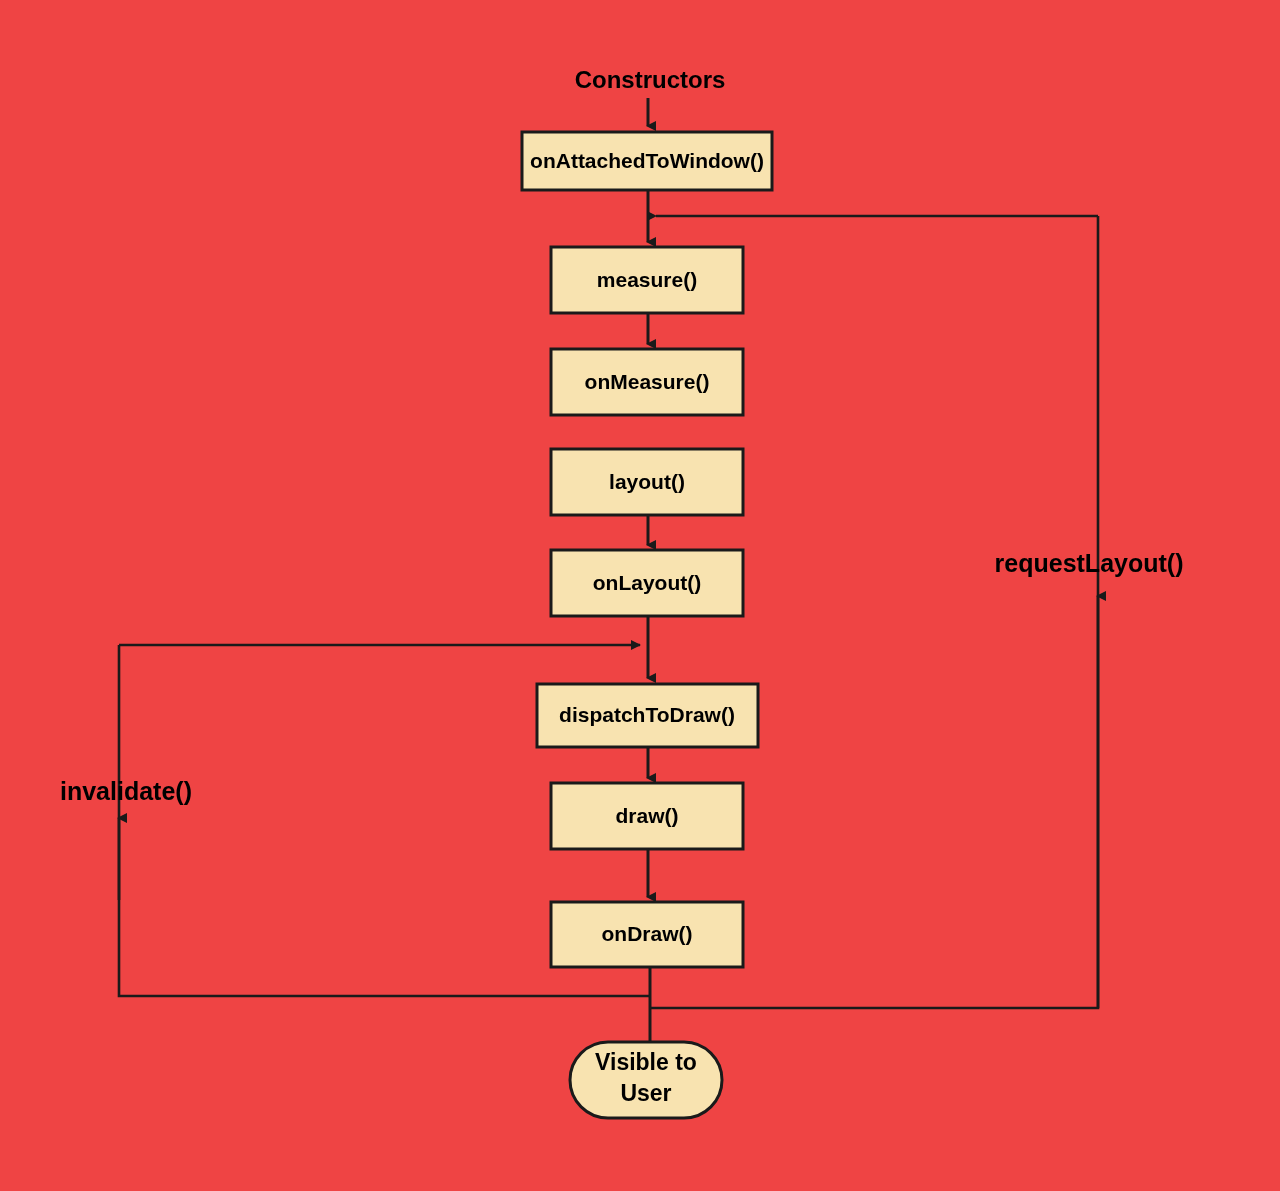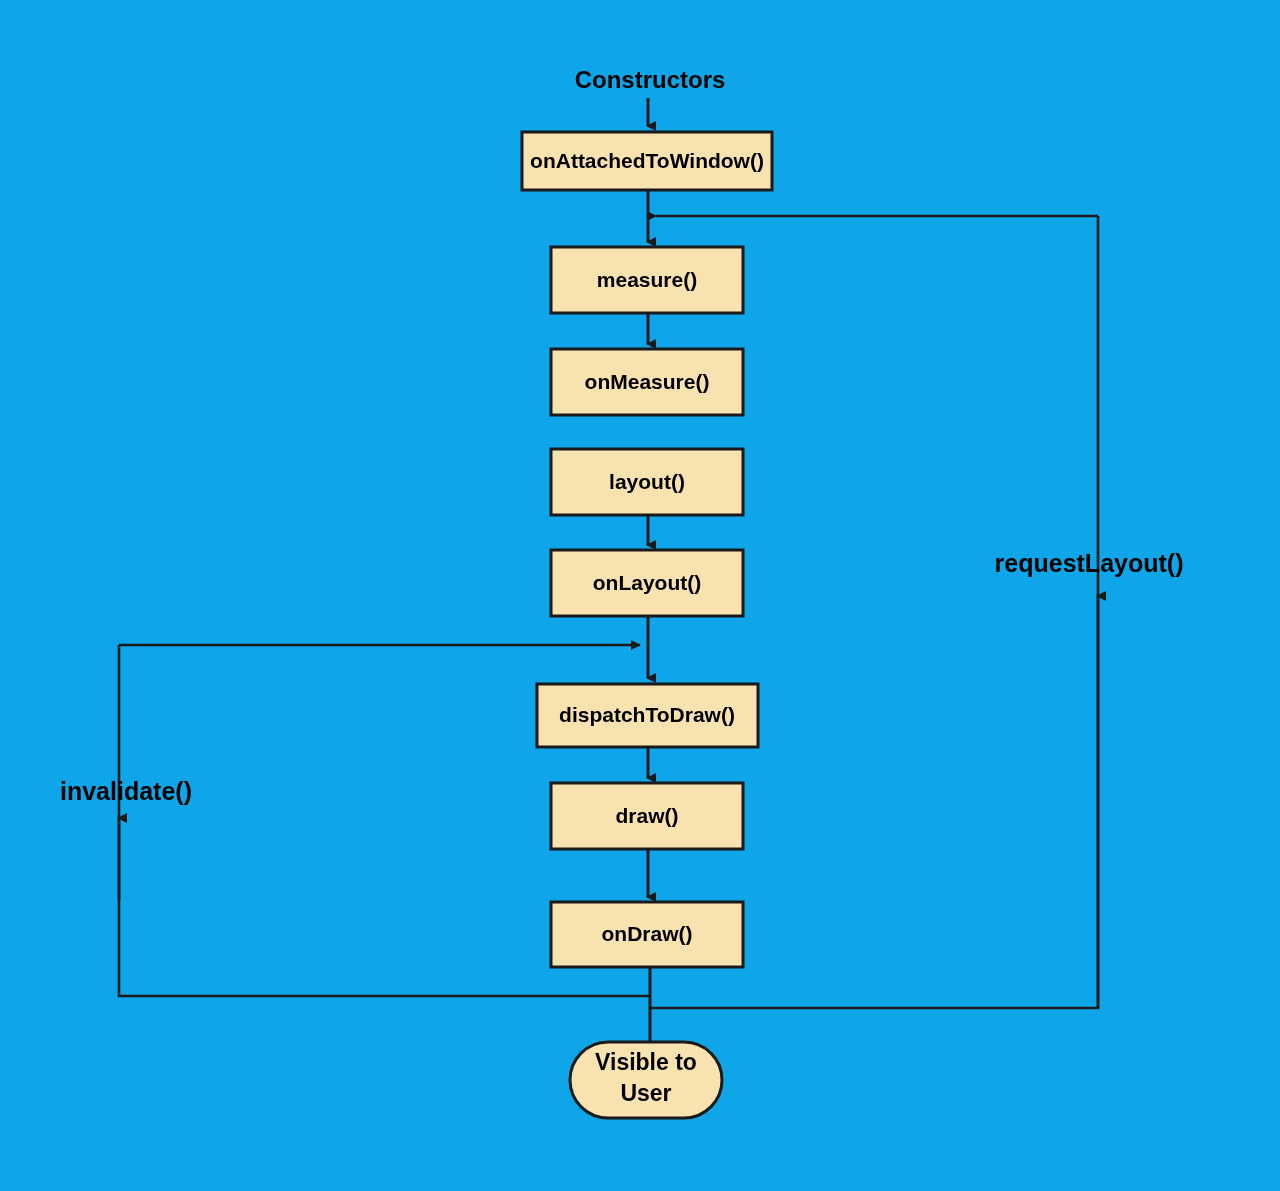--- a/index.html
+++ b/index.html
@@ -8,21 +8,21 @@
     padding: 0;
     background: #ffffff;
   }
   body {
     font-family: "Liberation Sans", sans-serif;
   }
   #canvas {
     position: relative;
     width: 1280px;
     height: 1191px;
-    background: #0ea5e9;
+    background: #ef4444;
     overflow: hidden;
   }
   #flow-svg {
     position: absolute;
     top: 0;
     left: 0;
     width: 1280px;
     height: 1191px;
     display: block;
   }

